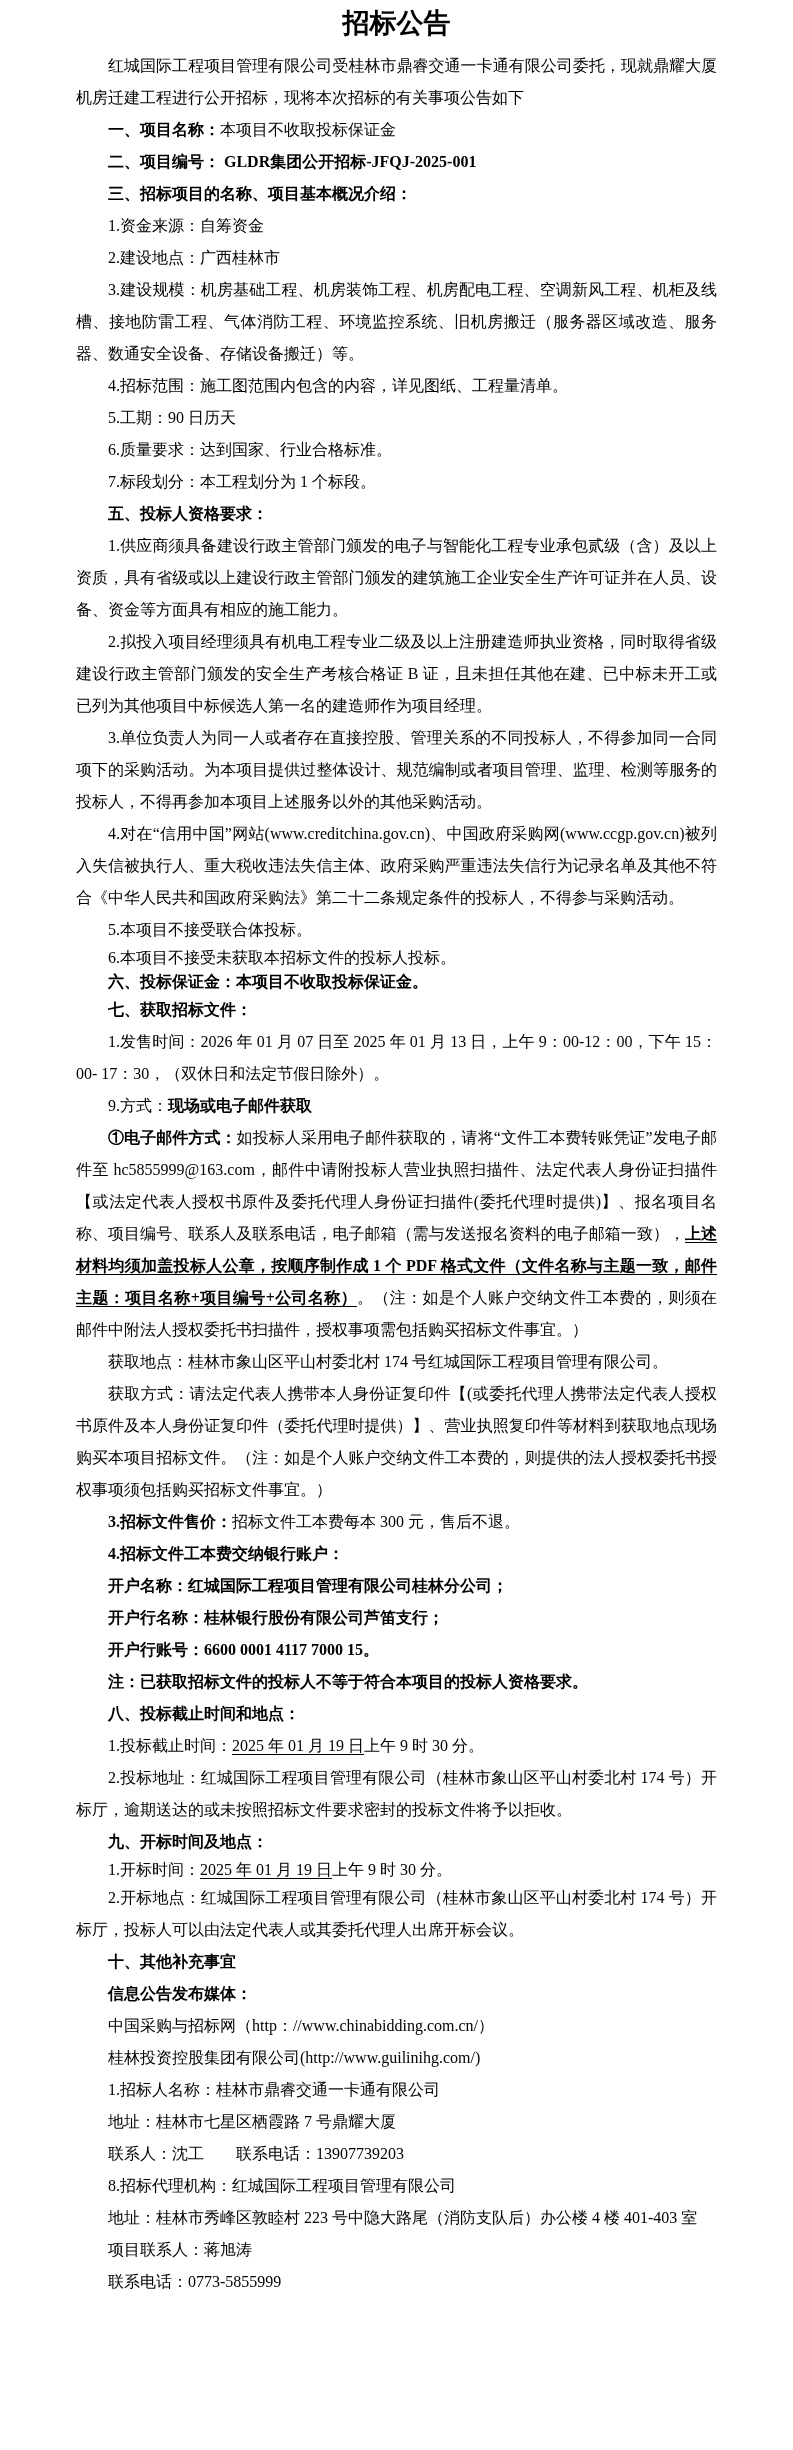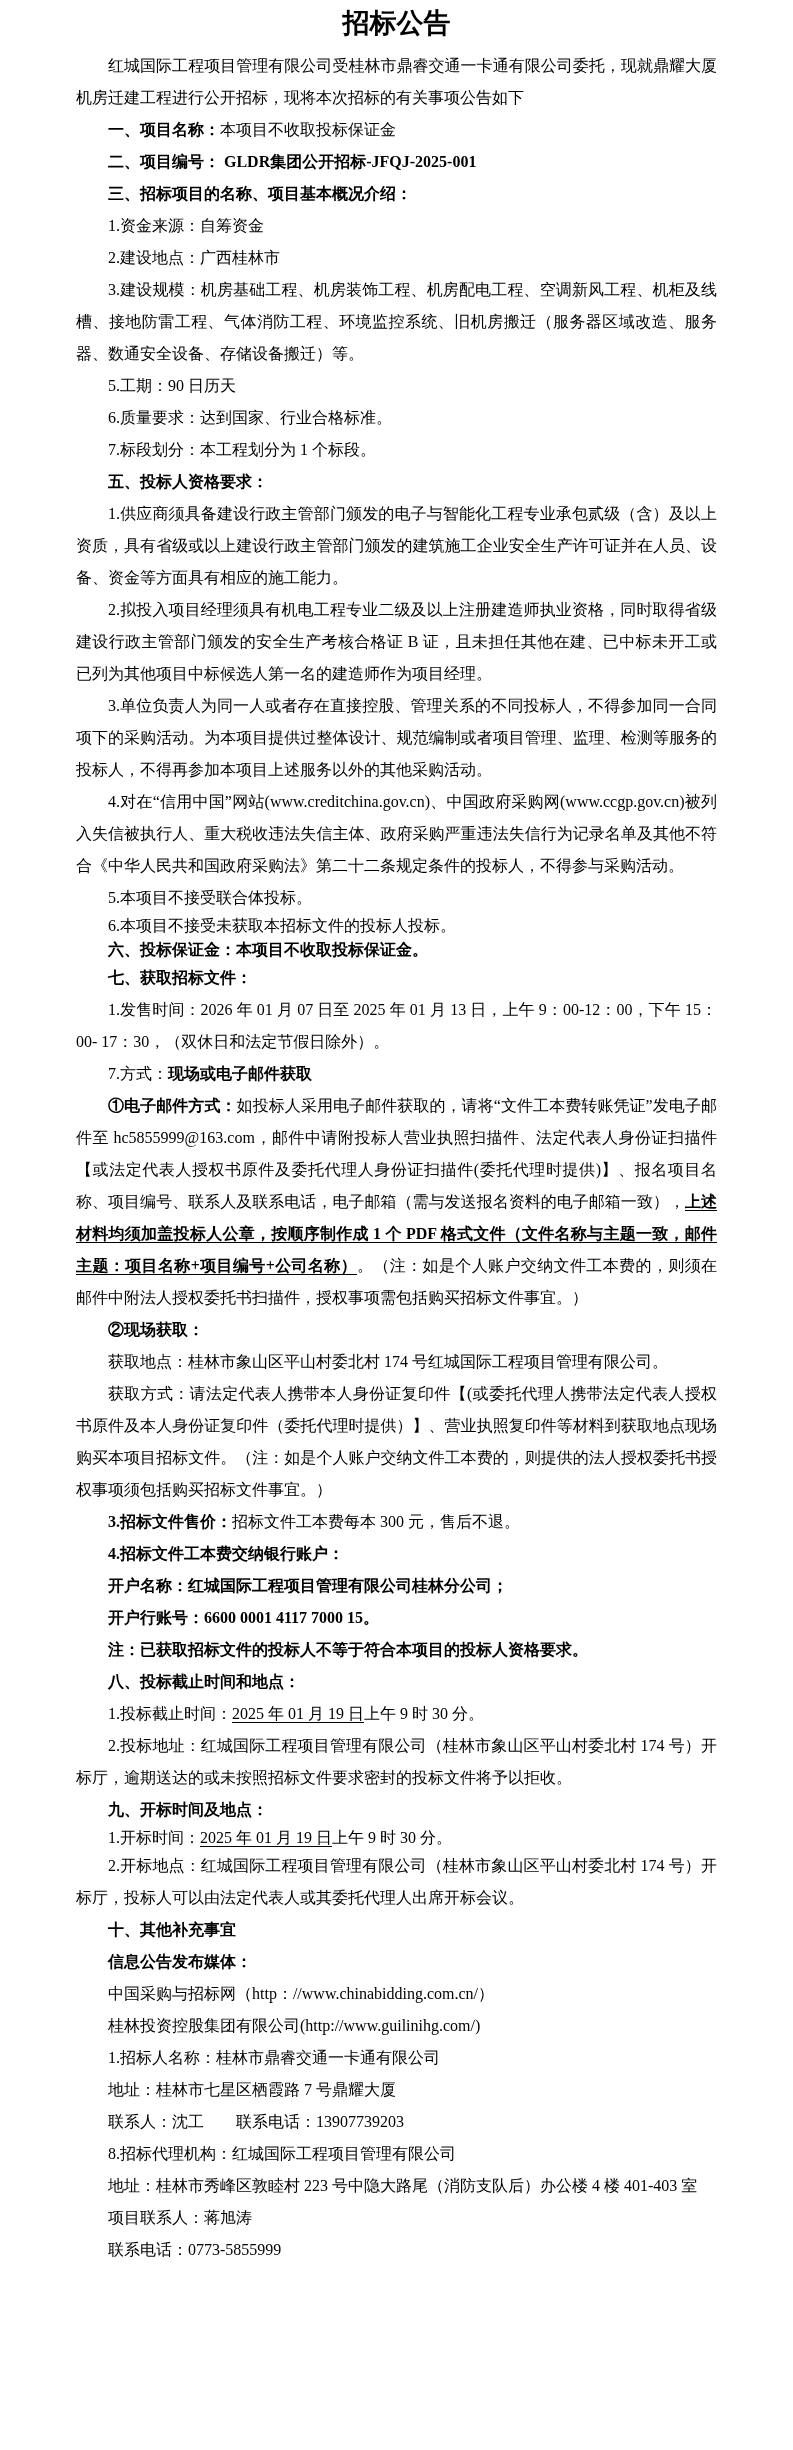--- a/index.html
+++ b/index.html
@@ -38,41 +38,42 @@
 <div class="page">
   <div id="doc-body">
       <p class="para title"><span class="b">招标公告</span></p>
       <p class="para"><span>红城国际工程项目管理有限公司受桂林市鼎睿交通一卡通有限公司委托，现就鼎耀大厦机房迁建工程进行公开招标，现将本次招标的有关事项公告如下</span></p>
       <p class="para"><span class="b">一、项目名称：</span><span>本项目不收取投标保证金</span></p>
       <p class="para"><span class="b">二、项目编号： GLDR集团公开招标-JFQJ-2025-001</span></p>
       <p class="para"><span class="b">三、招标项目的名称、项目基本概况介绍：</span></p>
       <p class="para"><span>1.资金来源：自筹资金</span></p>
       <p class="para"><span>2.建设地点：广西桂林市</span></p>
       <p class="para"><span>3.建设规模：机房基础工程、机房装饰工程、机房配电工程、空调新风工程、机柜及线槽、接地防雷工程、气体消防工程、环境监控系统、旧机房搬迁（服务器区域改造、服务器、数通安全设备、存储设备搬迁）等。</span></p>
+      <p class="para"><span>4.招标范围：施工图范围内包含的内容，详见图纸、工程量清单。</span></p>
       <p class="para"><span>5.工期：90 日历天</span></p>
       <p class="para"><span>6.质量要求：达到国家、行业合格标准。</span></p>
       <p class="para"><span>7.标段划分：本工程划分为 1 个标段。</span></p>
       <p class="para"><span class="b">五、投标人资格要求：</span></p>
       <p class="para"><span>1.供应商须具备建设行政主管部门颁发的电子与智能化工程专业承包贰级（含）及以上资质，具有省级或以上建设行政主管部门颁发的建筑施工企业安全生产许可证并在人员、设备、资金等方面具有相应的施工能力。</span></p>
       <p class="para"><span>2.拟投入项目经理须具有机电工程专业二级及以上注册建造师执业资格，同时取得省级建设行政主管部门颁发的安全生产考核合格证 B 证，且未担任其他在建、已中标未开工或已列为其他项目中标候选人第一名的建造师作为项目经理。</span></p>
       <p class="para"><span>3.单位负责人为同一人或者存在直接控股、管理关系的不同投标人，不得参加同一合同项下的采购活动。为本项目提供过整体设计、规范编制或者项目管理、监理、检测等服务的投标人，不得再参加本项目上述服务以外的其他采购活动。</span></p>
       <p class="para"><span>4.对在“信用中国”网站(www.creditchina.gov.cn)、中国政府采购网(www.ccgp.gov.cn)被列入失信被执行人、重大税收违法失信主体、政府采购严重违法失信行为记录名单及其他不符合《中华人民共和国政府采购法》第二十二条规定条件的投标人，不得参与采购活动。</span></p>
       <p class="para"><span>5.本项目不接受联合体投标。</span></p>
       <p class="para tight"><span>6.本项目不接受未获取本招标文件的投标人投标。</span></p>
       <p class="para tight"><span class="b">六、投标保证金：本项目不收取投标保证金。</span></p>
       <p class="para"><span class="b">七、获取招标文件：</span></p>
       <p class="para"><span>1.发售时间：2026 年 01 月 07 日至 2025 年 01 月 13 日，上午 9：00-12：00，下午 15：00- 17：30，（双休日和法定节假日除外）。</span></p>
-      <p class="para"><span>7.方式：</span><span class="b">现场或电子邮件获取</span></p>
+      <p class="para"><span>9.方式：</span><span class="b">现场或电子邮件获取</span></p>
       <p class="para"><span class="b">①电子邮件方式：</span><span>如投标人采用电子邮件获取的，请将“文件工本费转账凭证”发电子邮件至 hc5855999@163.com，邮件中请附投标人营业执照扫描件、法定代表人身份证扫描件【或法定代表人授权书原件及委托代理人身份证扫描件(委托代理时提供)】、报名项目名称、项目编号、联系人及联系电话，电子邮箱（需与发送报名资料的电子邮箱一致），</span><span class="b u">上述材料均须加盖投标人公章，按顺序制作成 1 个 PDF 格式文件（文件名称与主题一致，邮件主题：项目名称+项目编号+公司名称）</span><span>。（注：如是个人账户交纳文件工本费的，则须在邮件中附法人授权委托书扫描件，授权事项需包括购买招标文件事宜。）</span></p>
-      <p class="para"><span class="b">②现场获取：</span></p>
       <p class="para"><span>获取地点：桂林市象山区平山村委北村 174 号红城国际工程项目管理有限公司。</span></p>
       <p class="para"><span>获取方式：请法定代表人携带本人身份证复印件【(或委托代理人携带法定代表人授权书原件及本人身份证复印件（委托代理时提供）】、营业执照复印件等材料到获取地点现场购买本项目招标文件。（注：如是个人账户交纳文件工本费的，则提供的法人授权委托书授权事项须包括购买招标文件事宜。）</span></p>
       <p class="para"><span class="b">3.招标文件售价：</span><span>招标文件工本费每本 300 元，售后不退。</span></p>
       <p class="para"><span class="b">4.招标文件工本费交纳银行账户：</span></p>
       <p class="para"><span class="b">开户名称：红城国际工程项目管理有限公司桂林分公司；</span></p>
+      <p class="para"><span class="b">开户行名称：桂林银行股份有限公司芦笛支行；</span></p>
       <p class="para"><span class="b">开户行账号：6600 0001 4117 7000 15。</span></p>
       <p class="para"><span class="b">注：已获取招标文件的投标人不等于符合本项目的投标人资格要求。</span></p>
       <p class="para"><span class="b">八、投标截止时间和地点：</span></p>
       <p class="para"><span>1.投标截止时间：</span><span class="u">2025 年 01 月 19 日</span><span>上午 9 时 30 分。</span></p>
       <p class="para"><span>2.投标地址：红城国际工程项目管理有限公司（桂林市象山区平山村委北村 174 号）开标厅，逾期送达的或未按照招标文件要求密封的投标文件将予以拒收。</span></p>
       <p class="para"><span class="b">九、开标时间及地点：</span></p>
       <p class="para tight"><span>1.开标时间：</span><span class="u">2025 年 01 月 19 日</span><span>上午 9 时 30 分。</span></p>
       <p class="para"><span>2.开标地点：红城国际工程项目管理有限公司（桂林市象山区平山村委北村 174 号）开标厅，投标人可以由法定代表人或其委托代理人出席开标会议。</span></p>
       <p class="para"><span class="b">十、其他补充事宜</span></p>
       <p class="para"><span class="b">信息公告发布媒体：</span></p>

